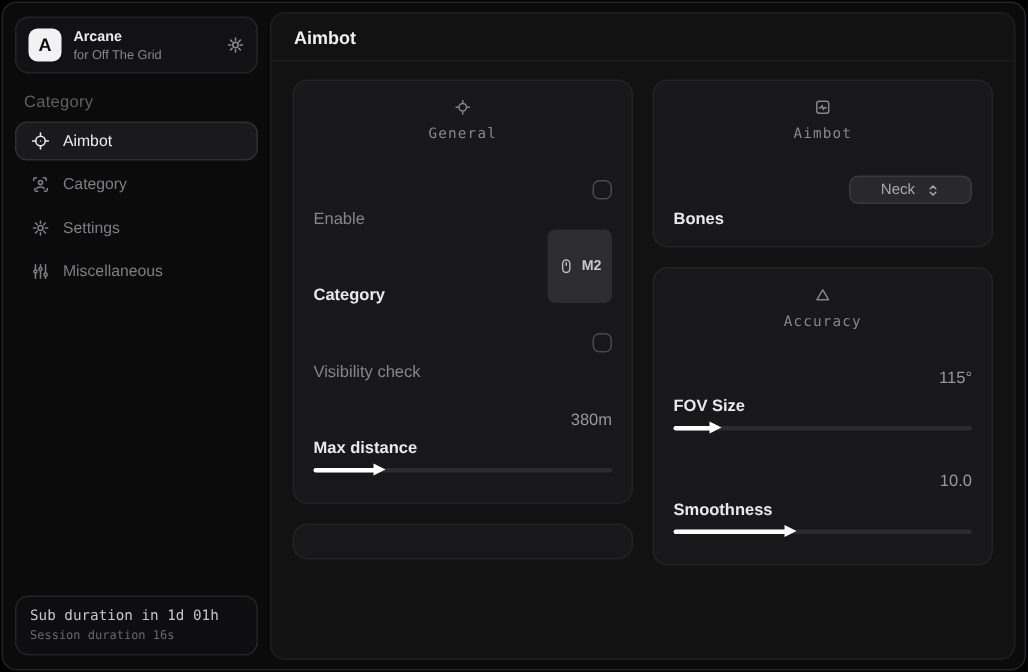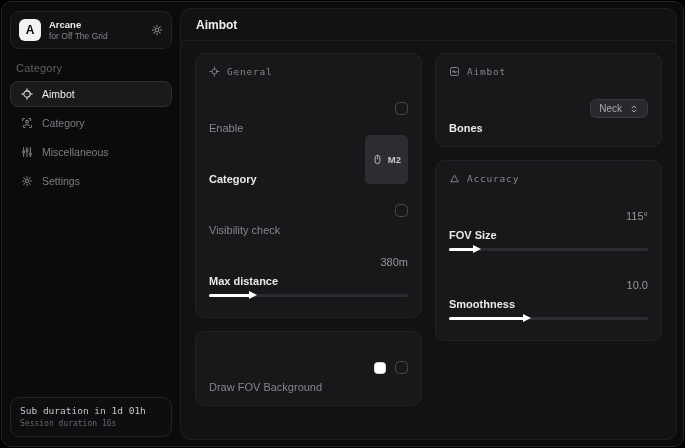--- a/index.html
+++ b/index.html
@@ -47,38 +47,38 @@
   .main-header {
     height:32px; flex:none; display:flex; align-items:center; padding:0 15px;
     border-bottom:1px solid #1d1d20;
   }
   .main-title { font-size:12px; font-weight:700; color:#f0f0f3; }
   .content { padding:12px 14px; display:grid; grid-template-columns:1fr 1fr; gap:13px; align-items:start; }
   .col { display:flex; flex-direction:column; gap:13px; }
   .card {
     background:#18181a; border:1px solid #232327; border-radius:10px; padding:10px 13px 12px;
   }
-  .card-header { display:flex; align-items:center; gap:7px; color:#86868c; margin:2px 0 6px; }
+  .card-header { display:flex; align-items:center; gap:7px; color:#86868c; margin:2px 0 6px;flex-direction:column; }
   .card-title { font-family:"DejaVu Sans Mono", monospace; font-size:9.5px; letter-spacing:.8px; }
   .row { display:flex; align-items:center; justify-content:space-between; min-height:23px; }
   .lbl { font-size:11px; color:#85858b;margin-top:39px; }
   .lbl.strong { color:#e9e9ec; font-weight:600; }
   .val { font-size:11px; color:#96969b; }
   .checkbox {
     width:13px; height:13px; border:1.5px solid #49494f; border-radius:4.5px; background:transparent;
     flex:none; cursor:pointer;
   }
   .badge {
     display:inline-flex; align-items:center; gap:5px; background:#2d2d31; border-radius:5px;
     padding:19px 7px; color:#c9c9ce; font-size:9.5px; font-weight:600; cursor:pointer;
   }
   .badge .micon { display:flex; color:#b9b9be; }
   .select-btn {
     display:inline-flex; align-items:center; gap:7px; background:#29292d; border:1px solid #39393e;
-    border-radius:6px; padding:3px 8px; color:#a8a8ae; font-size:10px; cursor:pointer;
+    border-radius:6px; padding:3px 20px; color:#a8a8ae; font-size:10px; cursor:pointer;
     font-family:"Liberation Sans", sans-serif;
   }
   .slider { position:relative; height:11px; margin:3px 0 4px; cursor:pointer; }
   .slider-track { position:absolute; left:0; right:0; top:4px; height:3px; background:#2c2c30; border-radius:2px; }
   .slider-fill { position:absolute; left:0; top:4px; height:3px; background:#fff; border-radius:2px; }
   .slider-handle {
     position:absolute; top:1px; width:0; height:0;
     border-top:4.5px solid transparent; border-bottom:4.5px solid transparent; border-left:8px solid #fff;
   }
   .row-controls { display:flex; align-items:center; gap:9px; }
@@ -126,37 +126,37 @@
           <circle cx="8" cy="6.3" r="1.8"></circle>
             <path d="M4.8 11.5c.6-1.7 5.8-1.7 6.4 0"></path>
         </svg>
       </span>
       <span>Category</span>
     </div>
 
     <div class="nav-item">
       <span class="nicon">
         <svg width="12" height="12" viewBox="0 0 16 16" fill="none" stroke="currentColor" stroke-width="1.4" stroke-linecap="round">
+          <circle cx="8" cy="8" r="2.2"></circle>
+          <path d="M8 1.8v2M8 12.2v2M1.8 8h2M12.2 8h2M3.6 3.6l1.4 1.4M11 11l1.4 1.4M12.4 3.6L11 5M5 11l-1.4 1.4"></path>
+        </svg>
+      </span>
+      <span>Settings</span>
+    </div>
+
+    <div class="nav-item">
+      <span class="nicon">
+        <svg width="12" height="12" viewBox="0 0 16 16" fill="none" stroke="currentColor" stroke-width="1.4" stroke-linecap="round">
           <path d="M3.5 2v4.5M3.5 9.5V14M8 2v2M8 7.5V14M12.5 2v7M12.5 12.5V14"></path>
           <circle cx="3.5" cy="8" r="1.4"></circle>
             <circle cx="8" cy="5.8" r="1.4"></circle>
             <circle cx="12.5" cy="10.8" r="1.4"></circle>
         </svg>
       </span>
       <span>Miscellaneous</span>
-    </div>
-
-    <div class="nav-item">
-      <span class="nicon">
-        <svg width="12" height="12" viewBox="0 0 16 16" fill="none" stroke="currentColor" stroke-width="1.4" stroke-linecap="round">
-          <circle cx="8" cy="8" r="2.2"></circle>
-          <path d="M8 1.8v2M8 12.2v2M1.8 8h2M12.2 8h2M3.6 3.6l1.4 1.4M11 11l1.4 1.4M12.4 3.6L11 5M5 11l-1.4 1.4"></path>
-        </svg>
-      </span>
-      <span>Settings</span>
     </div>
 
     <div class="sidebar-footer">
       <div class="expiry-line">Sub duration in 1d 01h</div>
       <div class="session-line">Session duration 16s</div>
     </div>
   </div>
 
   <div class="main-wrap">
     <div class="main">
@@ -203,27 +203,20 @@
               <span class="val">380m</span>
             </div>
             <div class="slider">
               <div class="slider-track"></div>
               <div class="slider-fill" style="width: 21%;"></div>
               <div class="slider-handle" style="left: calc(21% - 2px);"></div>
             </div>
           </div>
 
           <div class="card">
-            <div class="row">
-              <span class="lbl">Draw FOV Background</span>
-              <span class="row-controls">
-                <span class="swatch" style="background: rgb(255, 255, 255);"></span>
-                <span class="checkbox"></span>
-              </span>
-            </div>
           </div>
         </div>
 
         <div class="col">
 
           <div class="card">
             <div class="card-header">
               <span style="display:flex">
                 <svg width="11" height="11" viewBox="0 0 16 16" fill="none" stroke="currentColor" stroke-width="1.4" stroke-linecap="round" stroke-linejoin="round">
                   <rect x="2.2" y="2.2" width="11.6" height="11.6" rx="2.4"></rect>

